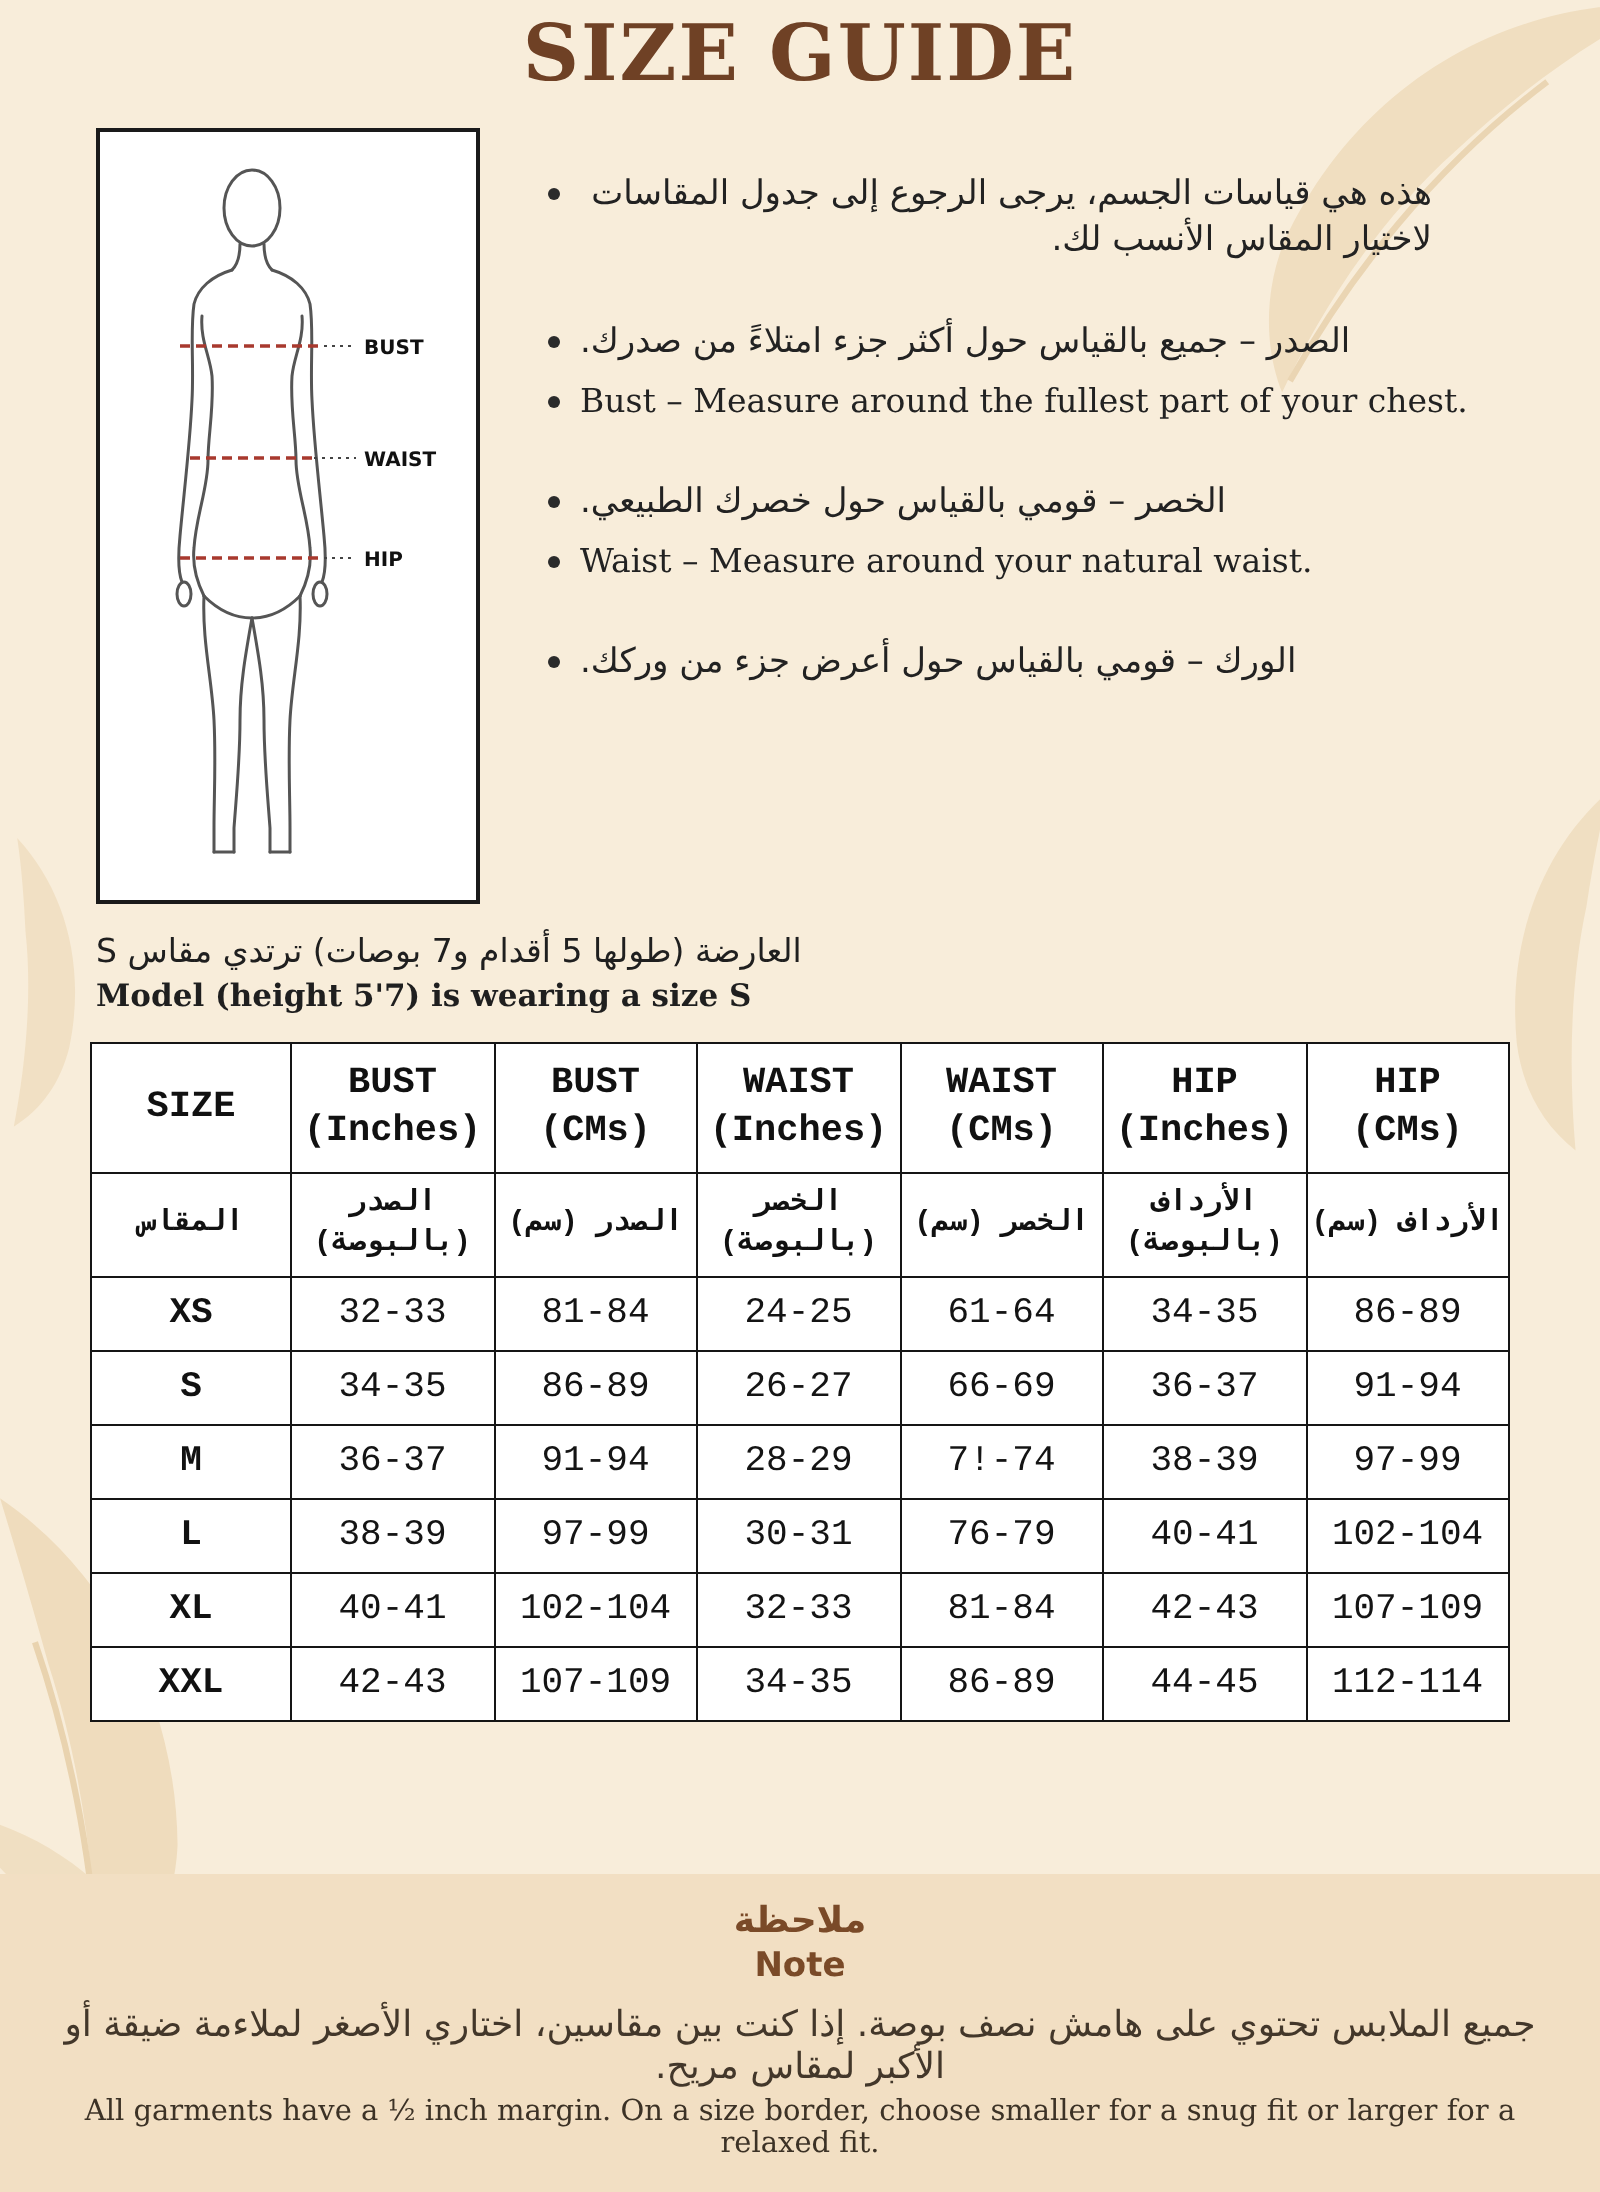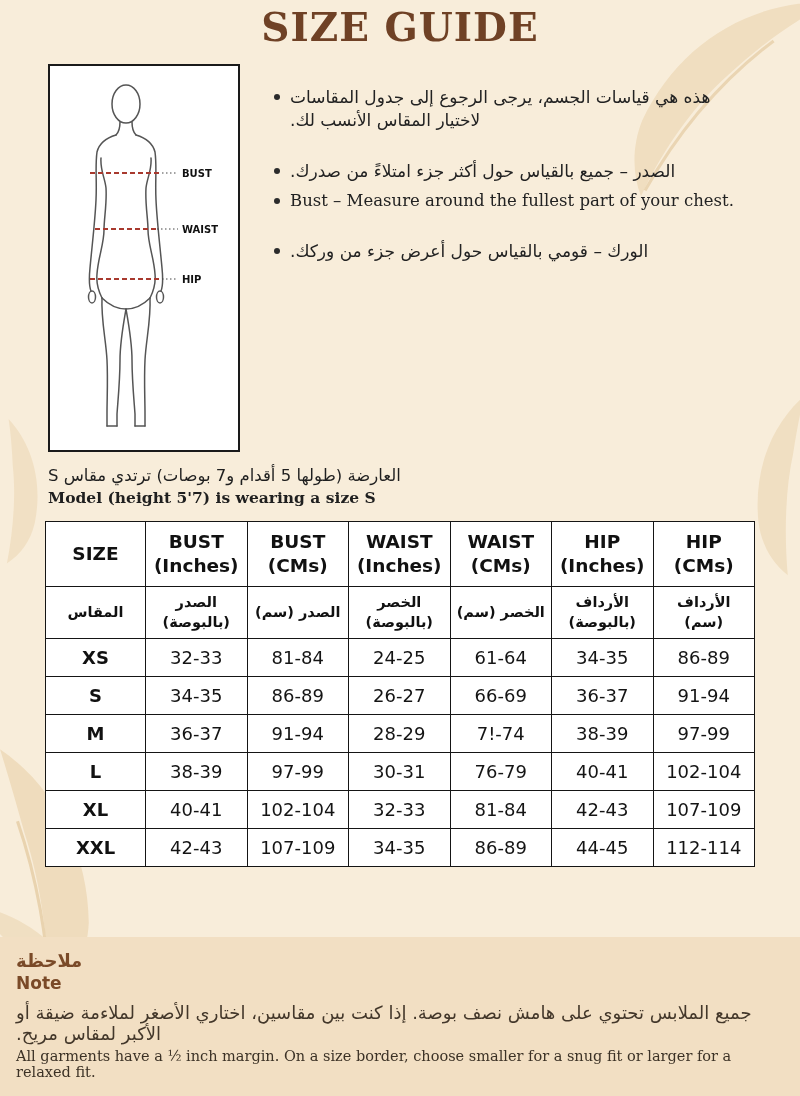--- a/index.html
+++ b/index.html
@@ -32,46 +32,46 @@
 
   .main-row{display:flex;gap:34px;padding:14px 44px 0 48px;}
   .figure-box{
     width:192px;height:388px;flex-shrink:0;background:#ffffff;
     border:2px solid #1a1a1a;display:flex;align-items:center;justify-content:center;
   }
   .instructions{flex:1;padding-top:22px;max-width:480px;}
   .group{margin-bottom:28px;}
   .line{display:flex;gap:10px;margin-bottom:7px;line-height:1.35;}
   .dot{width:6px;height:6px;border-radius:50%;background:#2b2b2b;margin-top:8px;flex-shrink:0;}
-  .ar-text{direction:rtl;text-align:left;font-size:17px;font-family:"DejaVu Sans",sans-serif;color:#222;}
+  .ar-text{direction:rtl;text-align:right;font-size:17px;font-family:"DejaVu Sans",sans-serif;color:#222;}
   .en-text{font-size:16.5px;font-family:"DejaVu Serif","Liberation Serif",serif;color:#222;}
   .w-limit{max-width:426px;}
 
   .model-note{padding:14px 48px 0;}
   .model-ar{direction:rtl;text-align:left;font-size:16.5px;color:#1f1f1f;}
   .model-en{font-size:15.5px;font-weight:600;margin-top:3px;
     font-family:"DejaVu Serif","Liberation Serif",serif;color:#1f1f1f;}
 
   table.size-chart{
     margin:14px 45px 0;width:710px;border-collapse:collapse;background:#ffffff;
-    table-layout:fixed;position:relative;z-index:1;
+    table-layout:fixed;position:relative;z-index:1;font-family:Liberation Mono, monospace;
   }
   table.size-chart col.size-col{width:100px;}
   table.size-chart th,table.size-chart td{
     border:1.6px solid var(--border,#151515);text-align:center;vertical-align:middle;
   }
   th.h-en{font-size:18.5px;font-weight:bold;padding:8px 2px;white-space:pre-line;line-height:1.3;color:#111;}
   th.h-ar{font-size:14.5px;font-weight:bold;padding:6px 2px;white-space:pre-line;line-height:1.35;color:#111;direction:rtl;}
   td.size-cell{font-size:18px;font-weight:bold;padding:8px 2px;color:#111;}
   td.val-cell{font-size:18px;padding:8px 2px;color:#141414;}
 
   .footer{
     position:absolute;left:0;right:0;bottom:0;z-index:2;
-    background:var(--footer-bg,#f2dfc3);text-align:left;
-    padding:13px 16px 16px;
+    background:var(--footer-bg,#f2dfc3);text-align:center;
+    padding:13px 27px 16px;
   }
   .note-title-ar{direction:rtl;font-size:18px;font-weight:bold;color:var(--note-title,#7a4a28);}
   .note-title-en{font-size:17px;font-weight:bold;color:var(--note-title,#7a4a28);margin-top:2px;}
   .note-body-ar{direction:rtl;font-size:18px;color:#43372a;margin-top:9px;}
   .note-body-en{font-size:14.5px;color:#3c3226;margin-top:4px;
     font-family:"DejaVu Serif","Liberation Serif",serif;}
 
   .fig-label{font-family:"DejaVu Sans",sans-serif;font-weight:bold;font-size:10px;fill:#111;}
 </style>
 </head>
@@ -151,20 +151,30 @@
           <span class="ar-text" dir="rtl">الصدر – جميع بالقياس حول أكثر جزء امتلاءً من صدرك.</span>
         </div>
         <div class="line">
           <span class="dot"></span>
           <span class="en-text">Bust – Measure around the fullest part of your chest.</span>
         </div>
       </div>
       <div class="group">
         <div class="line">
           <span class="dot"></span>
+          <span class="ar-text" dir="rtl">الخصر – قومي بالقياس حول خصرك الطبيعي.</span>
+        </div>
+        <div class="line">
+          <span class="dot"></span>
+          <span class="en-text">Waist – Measure around your natural waist.</span>
+        </div>
+      </div>
+      <div class="group">
+        <div class="line">
+          <span class="dot"></span>
           <span class="ar-text" dir="rtl">الورك – قومي بالقياس حول أعرض جزء من وركك.</span>
         </div>
       </div>
     </div>
   </div>
 
   <div class="model-note">
     <div class="model-ar" dir="rtl">العارضة (طولها 5 أقدام و7 بوصات) ترتدي مقاس S</div>
     <div class="model-en">Model (height 5'7) is wearing a size S</div>
   </div>

